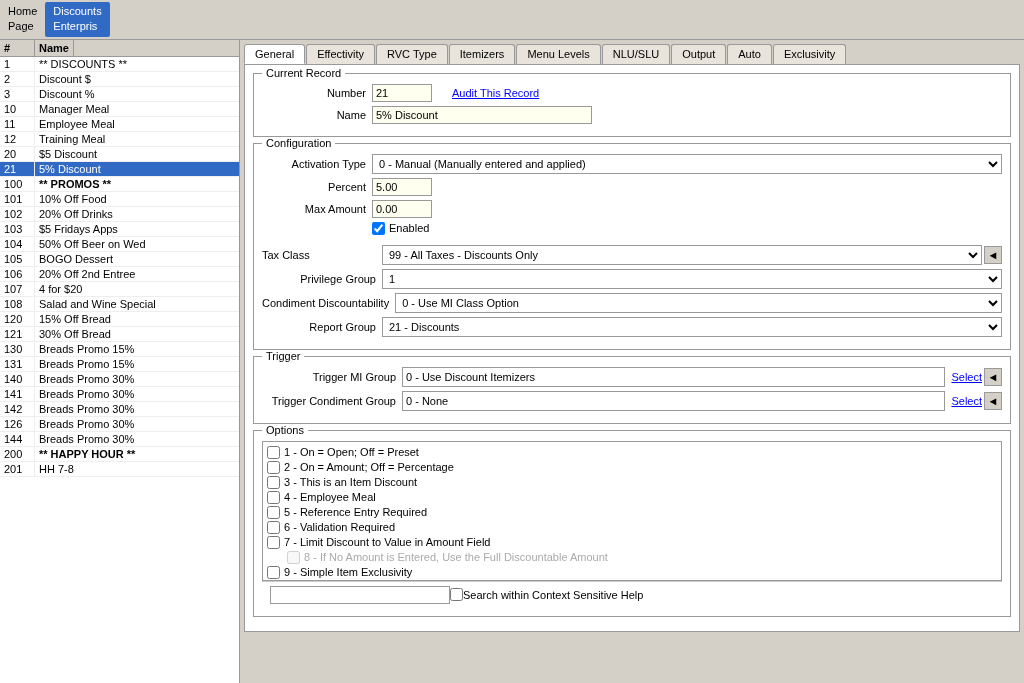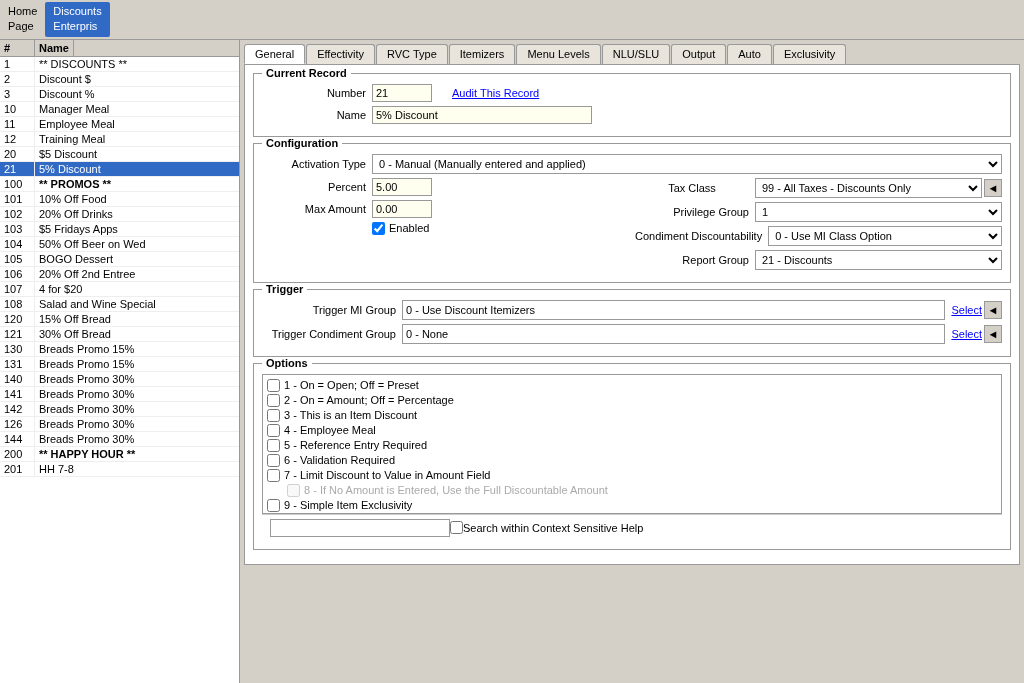--- a/index.html
+++ b/index.html
@@ -30,21 +30,21 @@
     .right-panel { flex: 1; background: #d4d0c8; overflow-y: auto; padding: 4px; }
 
     
     .tabs { display: flex; gap: 0; margin-bottom: 0; }
     .tab { padding: 3px 10px; background: #e8e4dc; border: 1px solid #999; border-bottom: none; cursor: pointer; margin-right: 1px; border-radius: 3px 3px 0 0; }
     .tab.active { background: white; border-bottom: 1px solid white; z-index: 1; }
     .tab-content { background: white; border: 1px solid #999; padding: 8px; }
 
     
     .group { border: 1px solid #999; margin-bottom: 6px; padding: 4px 8px 8px; position: relative; background: white; }
-    .group-legend { position: absolute; top: -7px; left: 8px; background: white; padding: 0 4px; font-weight: bold; }
+    .group-legend { position: absolute; top: -7px; left: 8px; background: white; padding: 0 4px; font-weight: normal; }
 
     
     .form-row { display: flex; align-items: center; margin-bottom: 4px; }
     .form-label { text-align: right; min-width: 110px; padding-right: 6px; }
     .form-input { border: 1px solid #999; padding: 1px 3px; background: #fffff0; height: 18px; }
     .form-input.yellow { background: #fffff0; }
     .form-select { border: 1px solid #999; padding: 1px 2px; background: white; height: 20px; }
 
     
     .audit-link { color: blue; text-decoration: underline; cursor: pointer; margin-left: 20px; }
@@ -241,39 +241,39 @@
       </div>
 
       <div class="group">
         <span class="group-legend">Configuration</span>
         <div class="form-row" style="margin-top:6px;">
           <span class="form-label">Activation Type</span>
           <select class="form-select" style="flex:1;">
             <option>0 - Manual (Manually entered and applied)</option>
           </select>
         </div>
-        <div style="display:flex; gap:6px;">
+        <div style="display:flex; gap:6px;flex-direction:column;">
           <div style="flex:1;">
             <div class="form-row">
               <span class="form-label">Percent</span>
               <input class="form-input w60" type="text" value="5.00" style="">
             </div>
             <div class="form-row">
               <span class="form-label">Max Amount</span>
               <input class="form-input w60" type="text" value="0.00" style="">
             </div>
             <div class="form-row">
               <span class="form-label"></span>
               <input type="checkbox" checked="" style="">
               <span style="margin-left:4px;">Enabled</span>
             </div>
           </div>
           <div style="flex:1;">
             <div class="form-row">
-              <span style="min-width:120px; text-align:center; padding-right:6px;">Tax Class</span>
+              <span style="min-width:120px; text-align:left; padding-right:6px;">Tax Class</span>
               <select class="form-select" style="flex:1;">
                 <option>99 - All Taxes - Discounts Only</option>
               </select>
               <div class="arrow-btn">◄</div>
             </div>
             <div class="form-row">
               <span style="min-width:120px; text-align:right; padding-right:6px;">Privilege Group</span>
               <select class="form-select" style="flex:1;">
                 <option>1</option>
               </select>

